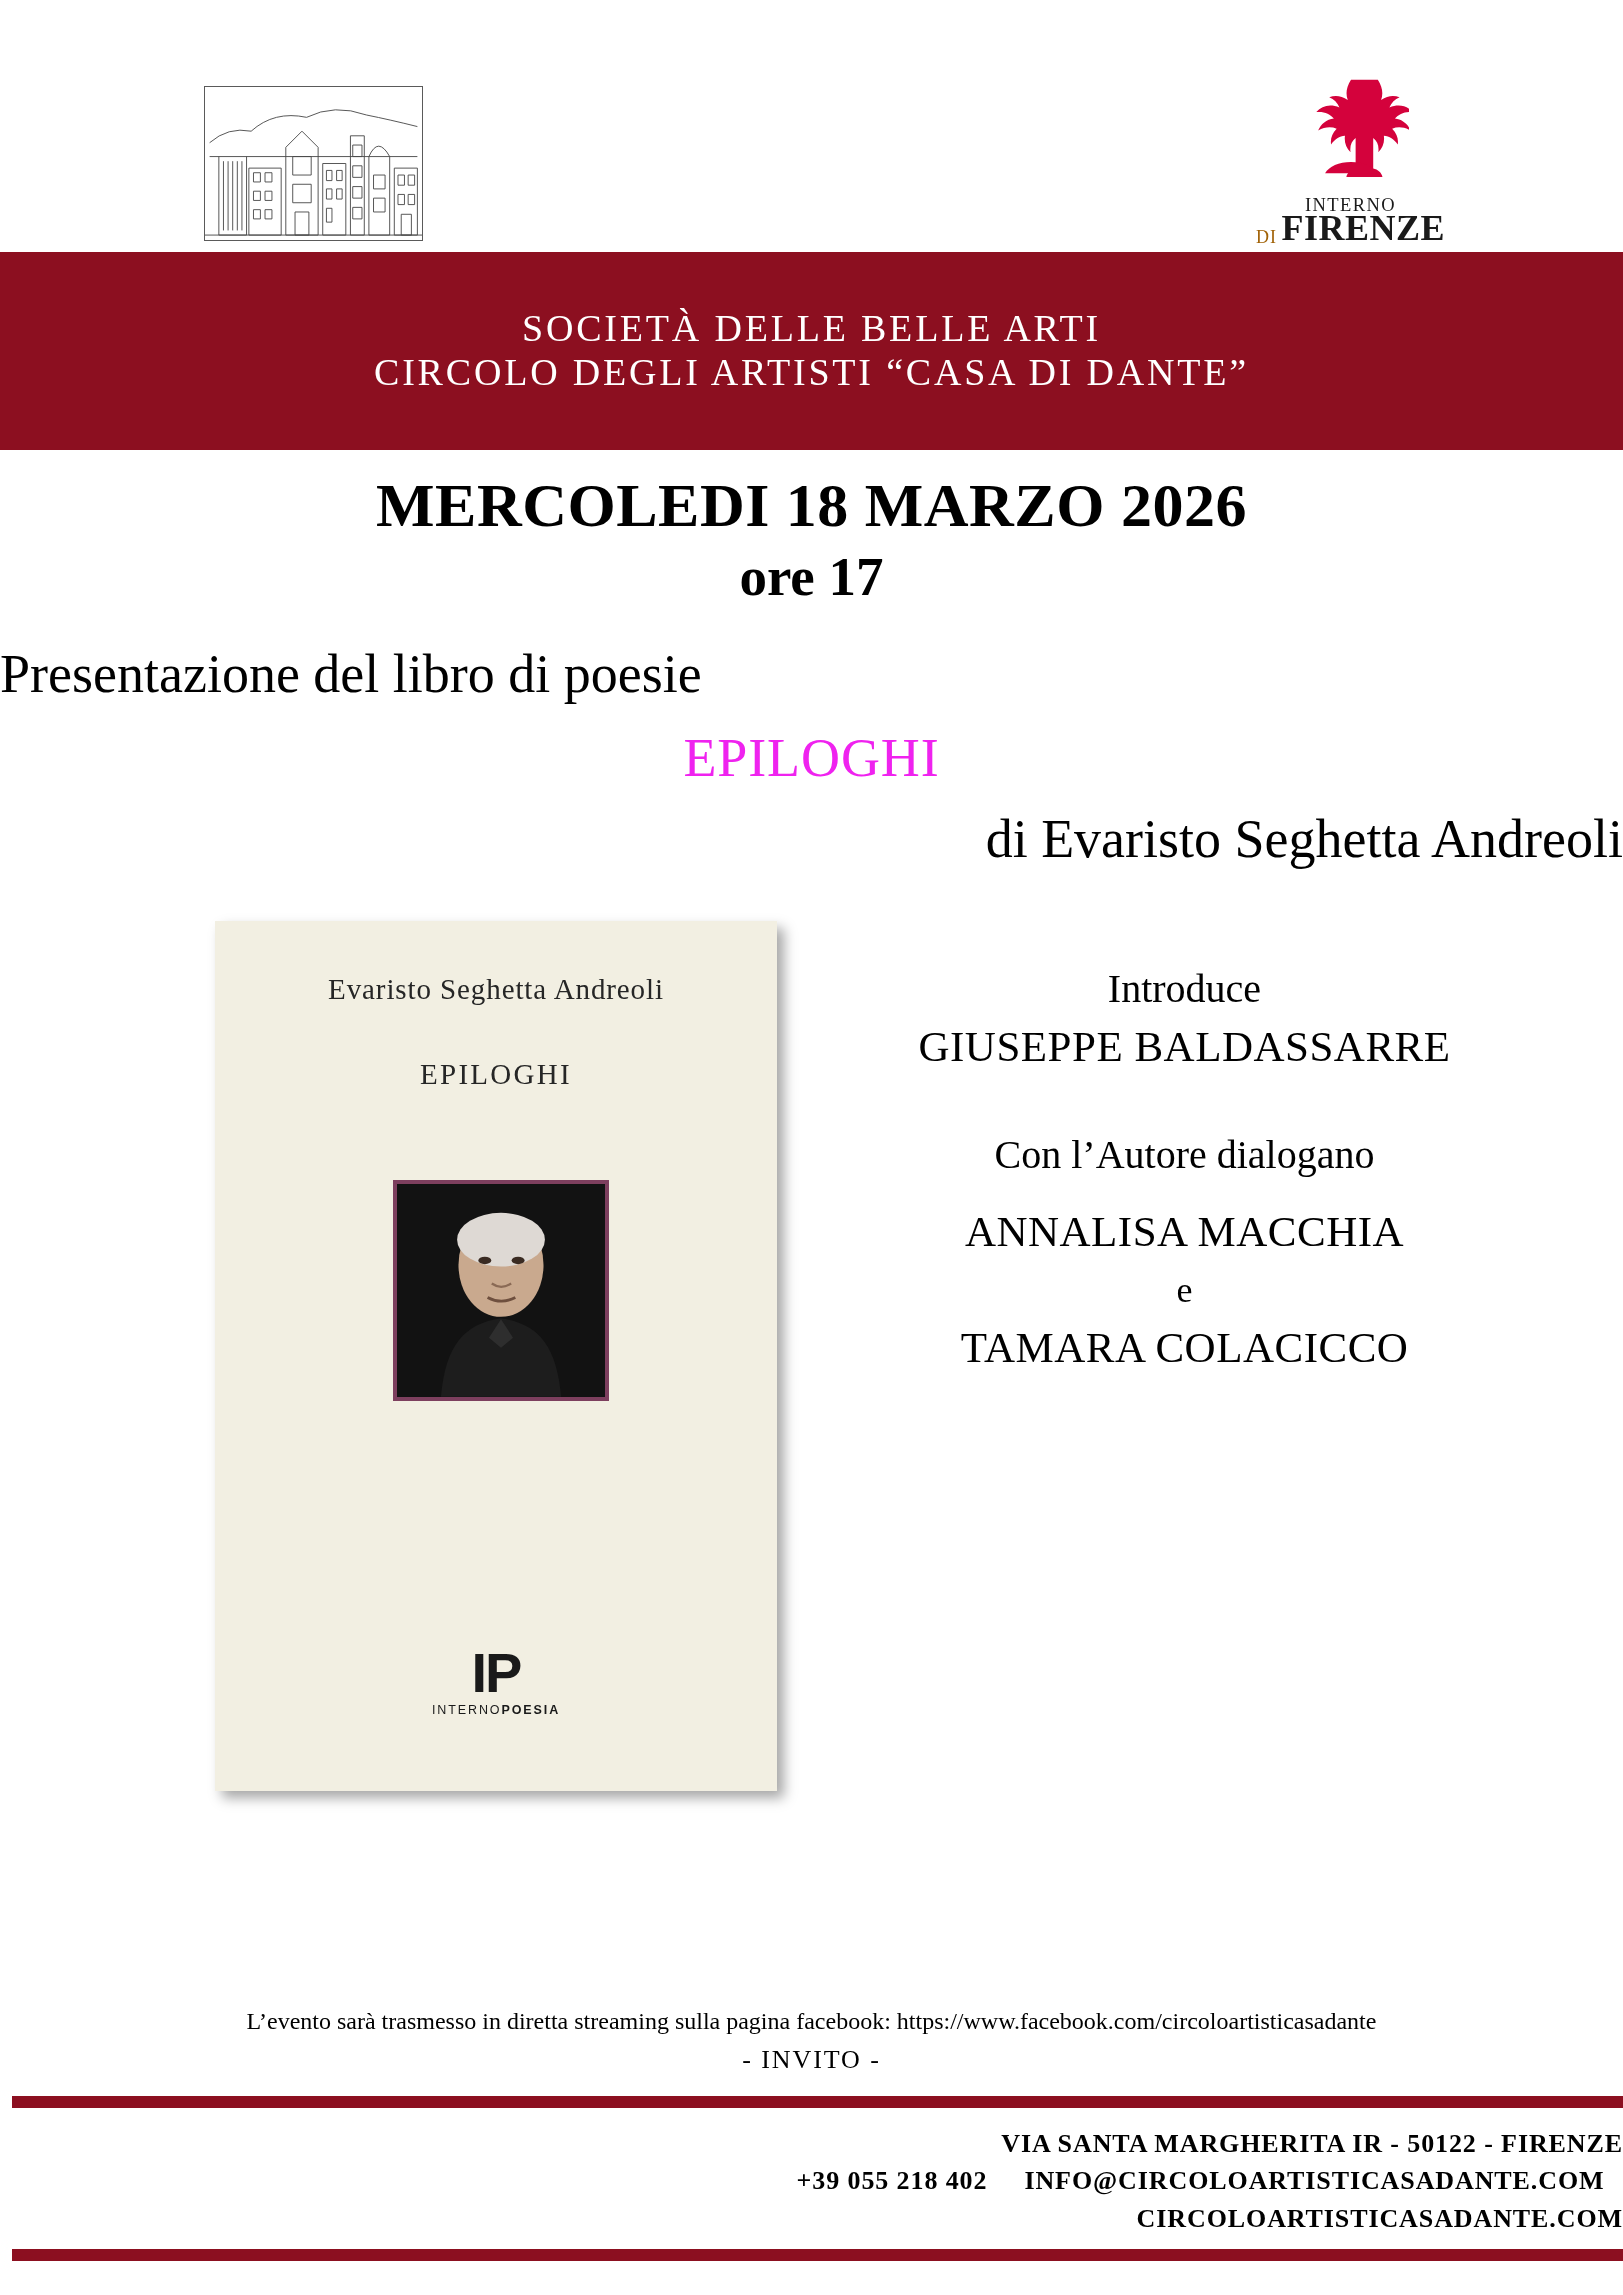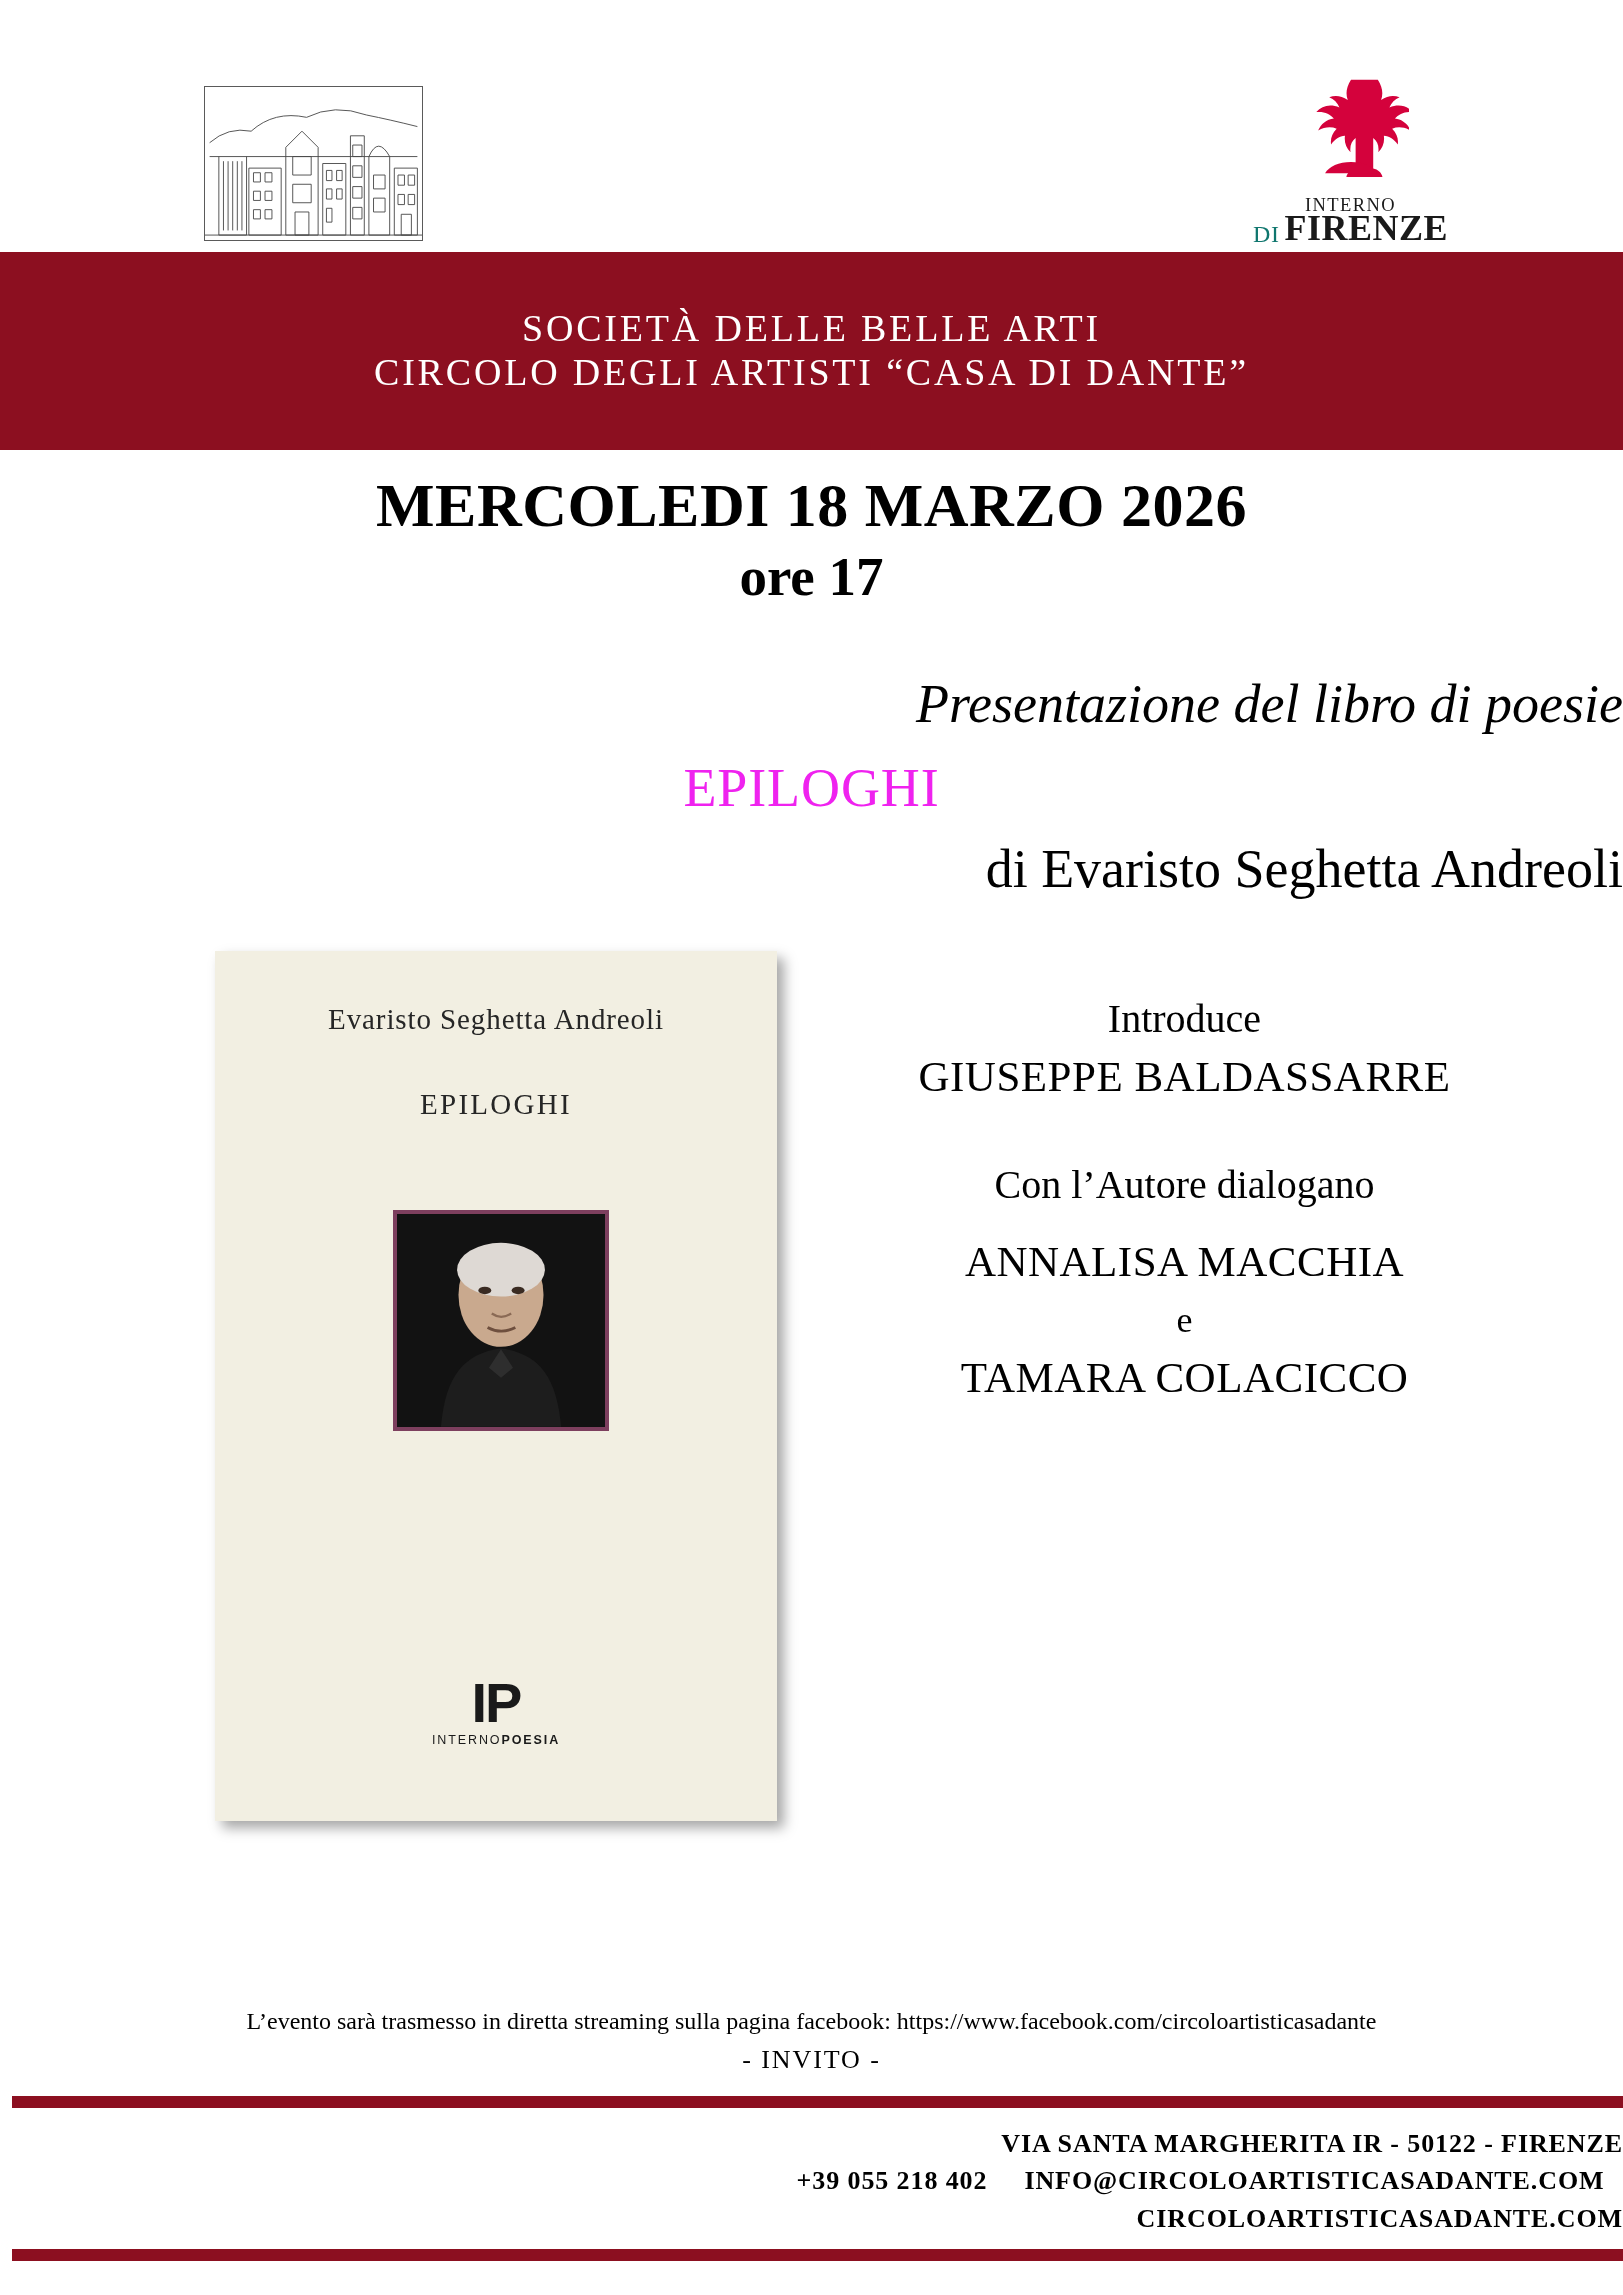--- a/index.html
+++ b/index.html
@@ -55,23 +55,23 @@
   }
   .comune-small {
     display: block;
     font-family: "Liberation Serif", serif;
     font-size: 18.5px;
     letter-spacing: 1.4px;
     color: #1a1a1a;
   }
   .comune-di {
     display: block;
-    font-size: 24px;
+    font-size: 18px;
     letter-spacing: 0.9px;
-    color: #0f766e;
+    color: #a16207;
     margin-top: -0.9px;
   }
   .comune-firenze {
     display: inline-block;
     font-size: 36px;
     font-weight: bold;
     letter-spacing: 0.5px;
     color: #1a1a1a;
     margin-top: -4.6px;
   }
@@ -120,24 +120,23 @@
     margin-top: 65px;
     letter-spacing: 0.5px;
   }
   .time-line {
     text-align: center;
     font-size: 55px;
     font-weight: bold;
     margin-top: 3.7px;
   }
   .presentation {
-    text-align: right;
+    text-align: left;
     font-size: 54px;
-    margin-top: 65px;
-    font-style: italic;
+    margin-top: 35px;
   }
   .book-title {
     text-align: center;
     font-size: 54px;
     color: #ef22ef;
     margin-top: 22px;
     letter-spacing: 0.9px;
   }
   .author-line {
     text-align: right;

